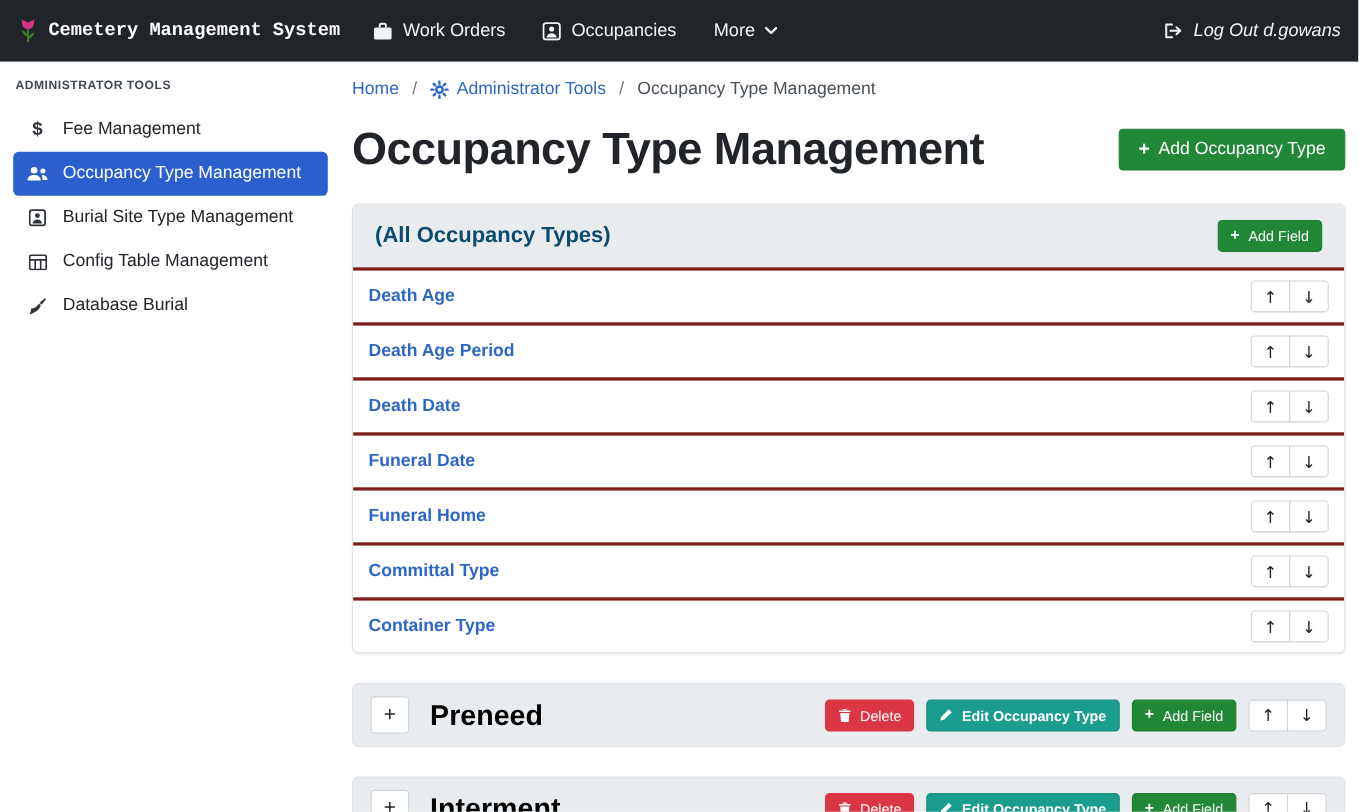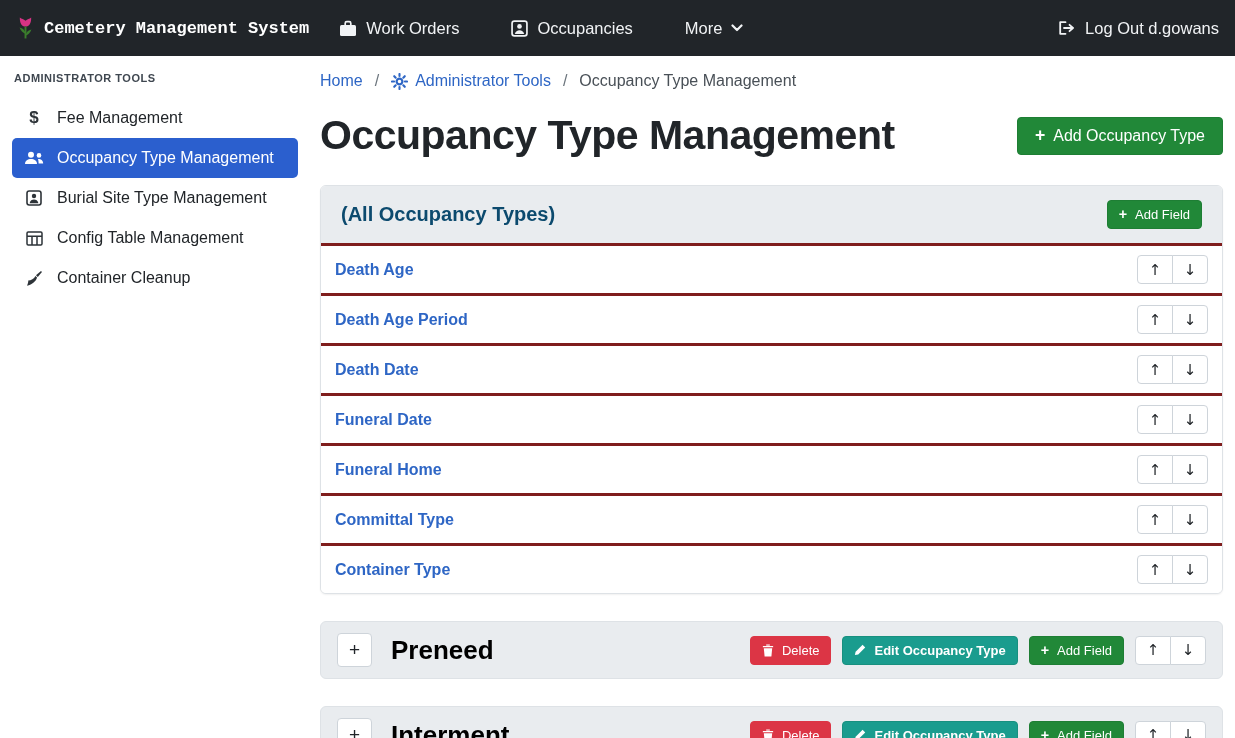--- a/index.html
+++ b/index.html
@@ -7,26 +7,26 @@
     width:1235px; height:738px; overflow:hidden; background:#fff;
     font-family:"Liberation Sans","DejaVu Sans",sans-serif; color:#212529;
   }
   
   .navbar{
     height:56px; background:var(--navbar-bg,#212529);
     display:flex; align-items:center; padding:0 16px; color:#e9ecef;
   }
   .brand-wrap{ display:flex; align-items:center; gap:9px; cursor:pointer;font-family:Liberation Mono, monospace; }
   .brand{ color:#fff; font-weight:700; font-size:17px; white-space:nowrap; }
-  .nav-links{ display:flex; align-items:center; margin-left:30px; gap:52px; }
+  .nav-links{ display:flex; align-items:center; margin-left:30px; gap:34px; }
   .nav-link{
     display:flex; align-items:center; gap:9px; color:#f1f3f5;
     font-size:16.5px; text-decoration:none; cursor:pointer; white-space:nowrap;
   }
-  .nav-right{ margin-left:auto; }
+  .nav-right{ margin-left:auto;font-style:italic; }
   .nav-icon{ display:inline-flex; align-items:center; }
   
   .layout{ display:flex; height:582px; }
   .sidebar{ width:308px; flex-shrink:0; padding:14px 10px 0 12px; }
   .sidebar-heading{
     font-size:11px; font-weight:700; color:#3f4750; letter-spacing:.5px; margin:2px 0 14px 2px;
   }
   .sidebar-item{
     display:flex; align-items:center; gap:11px; height:40px; padding:0 10px;
     border-radius:5px; font-size:16px; color:#212529; cursor:pointer; white-space:nowrap;
@@ -200,21 +200,21 @@
       <span>Config Table Management</span>
     </div>
 
     <div class="sidebar-item">
       <span class="s-icon">
         <svg width="17" height="17" viewBox="0 0 16 16" fill="currentColor">
           <path d="M15 1.9 L14.1 1 L9.4 4.9 L11.1 6.6 Z"></path>
           <path d="M8.9 5.6 L10.4 7.1 C9.6 10.6 5.9 13.5 1 14.9 C1.7 12.6 2.3 11.7 2.1 9.9 C4.9 9.9 7.4 8.3 8.9 5.6 Z"></path>
         </svg>
       </span>
-      <span>Container Cleanup</span>
+      <span>Database Burial</span>
     </div>
   </aside>
 
   <main class="main">
 
     <div class="breadcrumb">
       <a class="crumb-link">
         <span>Home</span>
       </a>
       <span class="crumb-sep">/</span>

